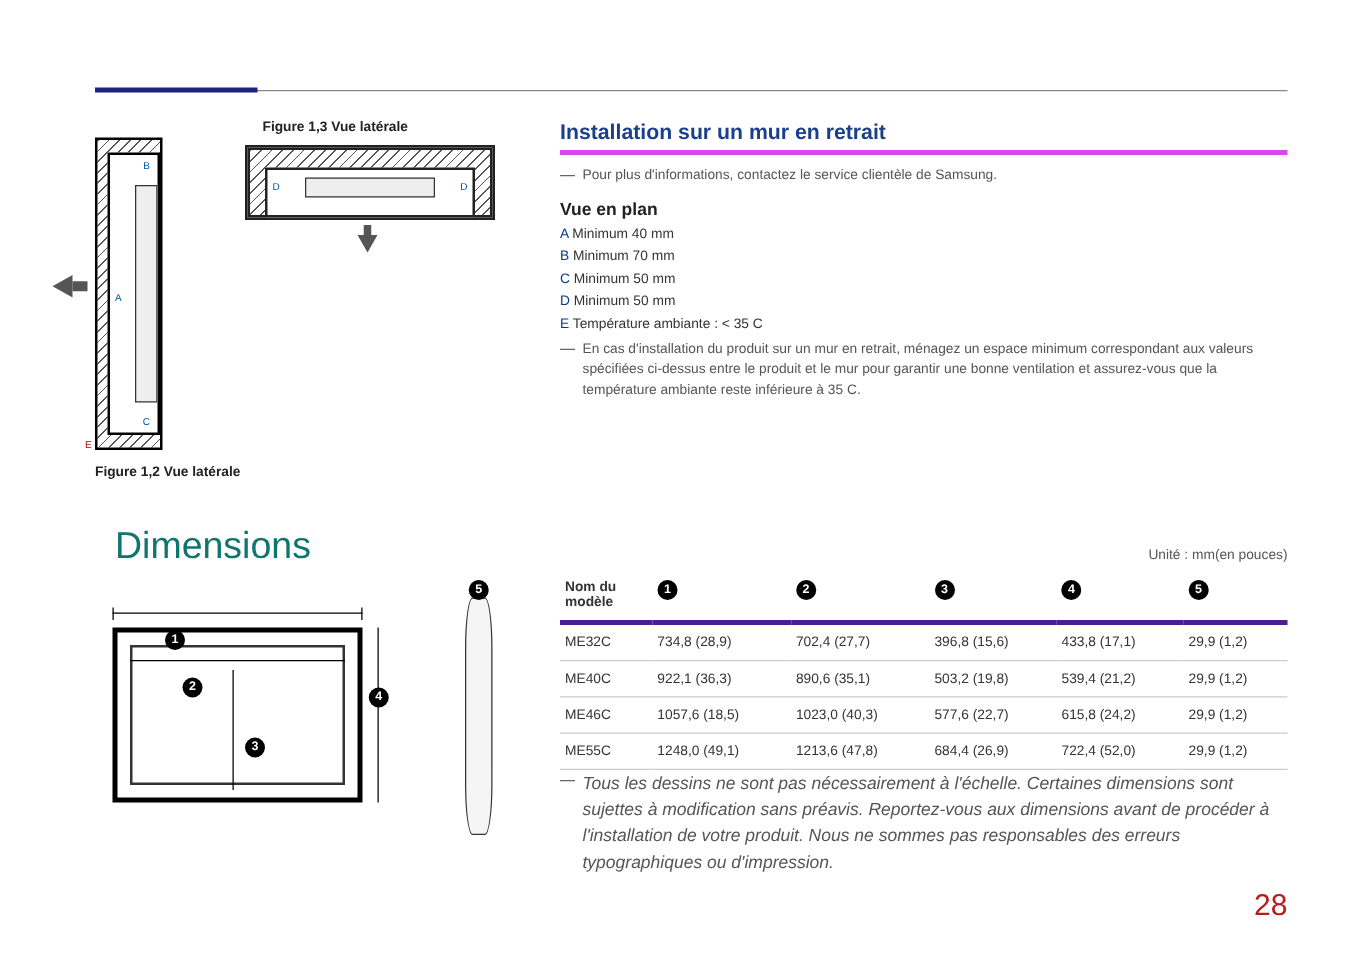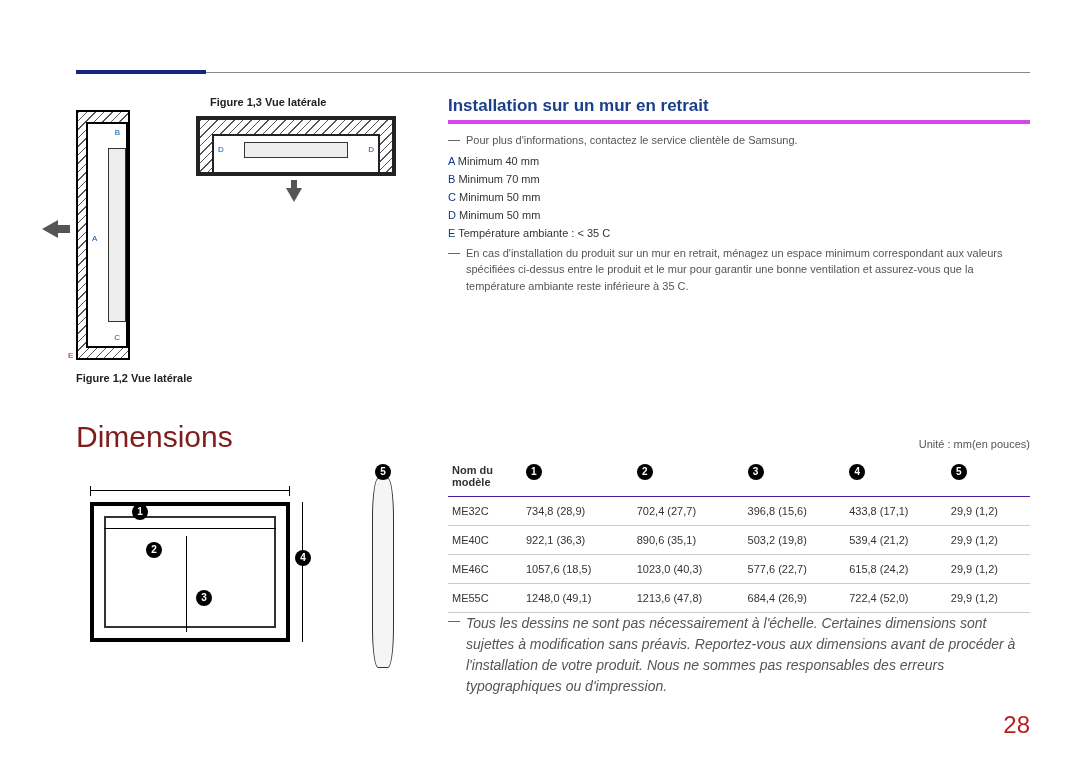--- a/index.html
+++ b/index.html
@@ -82,22 +82,22 @@
     position: absolute; top: 96px; left: 448px; right: 50px;
   }
   .heading-accent { color:#1b3f8a; font-size:17px; font-weight:700; border-bottom:4px solid #d946ef; padding-bottom:4px; margin-bottom:8px; }
   .dash-note { font-size:11px; color:#555; padding-left:18px; position:relative; margin:4px 0; line-height:1.5;}
   .dash-note::before { content:""; position:absolute; left:0; top:8px; width:12px; height:1px; background:#666; }
   .sub-heading { font-size:14px; font-weight:700; color:#222; margin:10px 0 6px; }
   .spec-line { font-size:11px; color:#333; margin:6px 0;}
   .spec-key { color:#0a3a8a; }
 
   .dimensions-title {
-    position:absolute; left:76px; top:420px;
-    font-size:30px; color:#7f1d1d; font-weight:400;
+    position:absolute; left:92px; top:420px;
+    font-size:30px; color:#0f766e; font-weight:400;
   }
 
   .front-diagram {
     position:absolute; left:76px; top:480px; width:230px; height:180px;
   }
   .front-outer { position:absolute; left:14px; top:22px; width:200px; height:140px; border:4px solid #000; }
   .front-inner { position:absolute; inset:10px; border:2px solid #333; }
   .dim-line-h1 { position:absolute; left:14px; top:10px; width:200px; border-top:1px solid #000;}
   .dim-tick { position:absolute; width:1px; height:10px; background:#000; }
   .dim-line-h2 { position:absolute; left:28px; top:48px; width:172px; border-top:1px solid #000;}
@@ -116,21 +116,21 @@
   .side-profile-shape {
     width:100%; height:100%;
     border:1px solid #333; border-radius:6px/40px; background:#f5f5f5;
   }
 
   .table-wrap {
     position:absolute; left:448px; top:438px; right:50px;
   }
   .unit-note { text-align:right; font-size:11px; color:#555; margin-bottom:6px;}
   table { width:100%; border-collapse:collapse; font-size:11px; color:#333;}
-  th { text-align:left; font-weight:700; padding:8px 4px; border-bottom:1px solid #4c1d95; vertical-align:top;}
+  th { text-align:left; font-weight:700; padding:8px 4px; border-bottom:4px solid #4c1d95; vertical-align:top;}
   th .circ-num{ vertical-align:middle;}
   td { padding:8px 4px; border-bottom:1px solid #ccc; }
   .table-note { font-size:14px; color:#555; padding-left:18px; position:relative; margin-top:0; line-height:1.5;font-style:italic;}
   .table-note::before { content:""; position:absolute; left:0; top:8px; width:12px; height:1px; background:#666; }
 
   .page-num {
     position:absolute; right:50px; bottom:24px;
     font-size:24px; color:#b91c1c;
   }
 </style>
@@ -162,20 +162,21 @@
       <span class="side-label" style="right:6px; bottom:4px;">C</span>
     </div>
     <span class="side-label" style="left:-10px; bottom:-2px; color:#c00;">E</span>
   </div>
   <div class="fig-label fig12-label">Figure 1,2 Vue latérale</div>
 </div>
 
 <div class="right-col">
   <div class="heading-accent">Installation sur un mur en retrait</div>
   <div class="dash-note">Pour plus d'informations, contactez le service clientèle de Samsung.</div>
+  <div class="sub-heading">Vue en plan</div>
   <div class="spec-line"><span class="spec-key">A</span> <span>Minimum 40 mm</span></div>
   <div class="spec-line"><span class="spec-key">B</span> <span>Minimum 70 mm</span></div>
   <div class="spec-line"><span class="spec-key">C</span> <span>Minimum 50 mm</span></div>
   <div class="spec-line"><span class="spec-key">D</span> <span>Minimum 50 mm</span></div>
   <div class="spec-line"><span class="spec-key">E</span> <span>Température ambiante : &lt; 35 C</span></div>
   <div class="dash-note">En cas d'installation du produit sur un mur en retrait, ménagez un espace minimum correspondant aux valeurs spécifiées ci-dessus entre le produit et le mur pour garantir une bonne ventilation et assurez-vous que la température ambiante reste inférieure à 35 C.</div>
 </div>
 
 <div class="dimensions-title">Dimensions</div>
 

